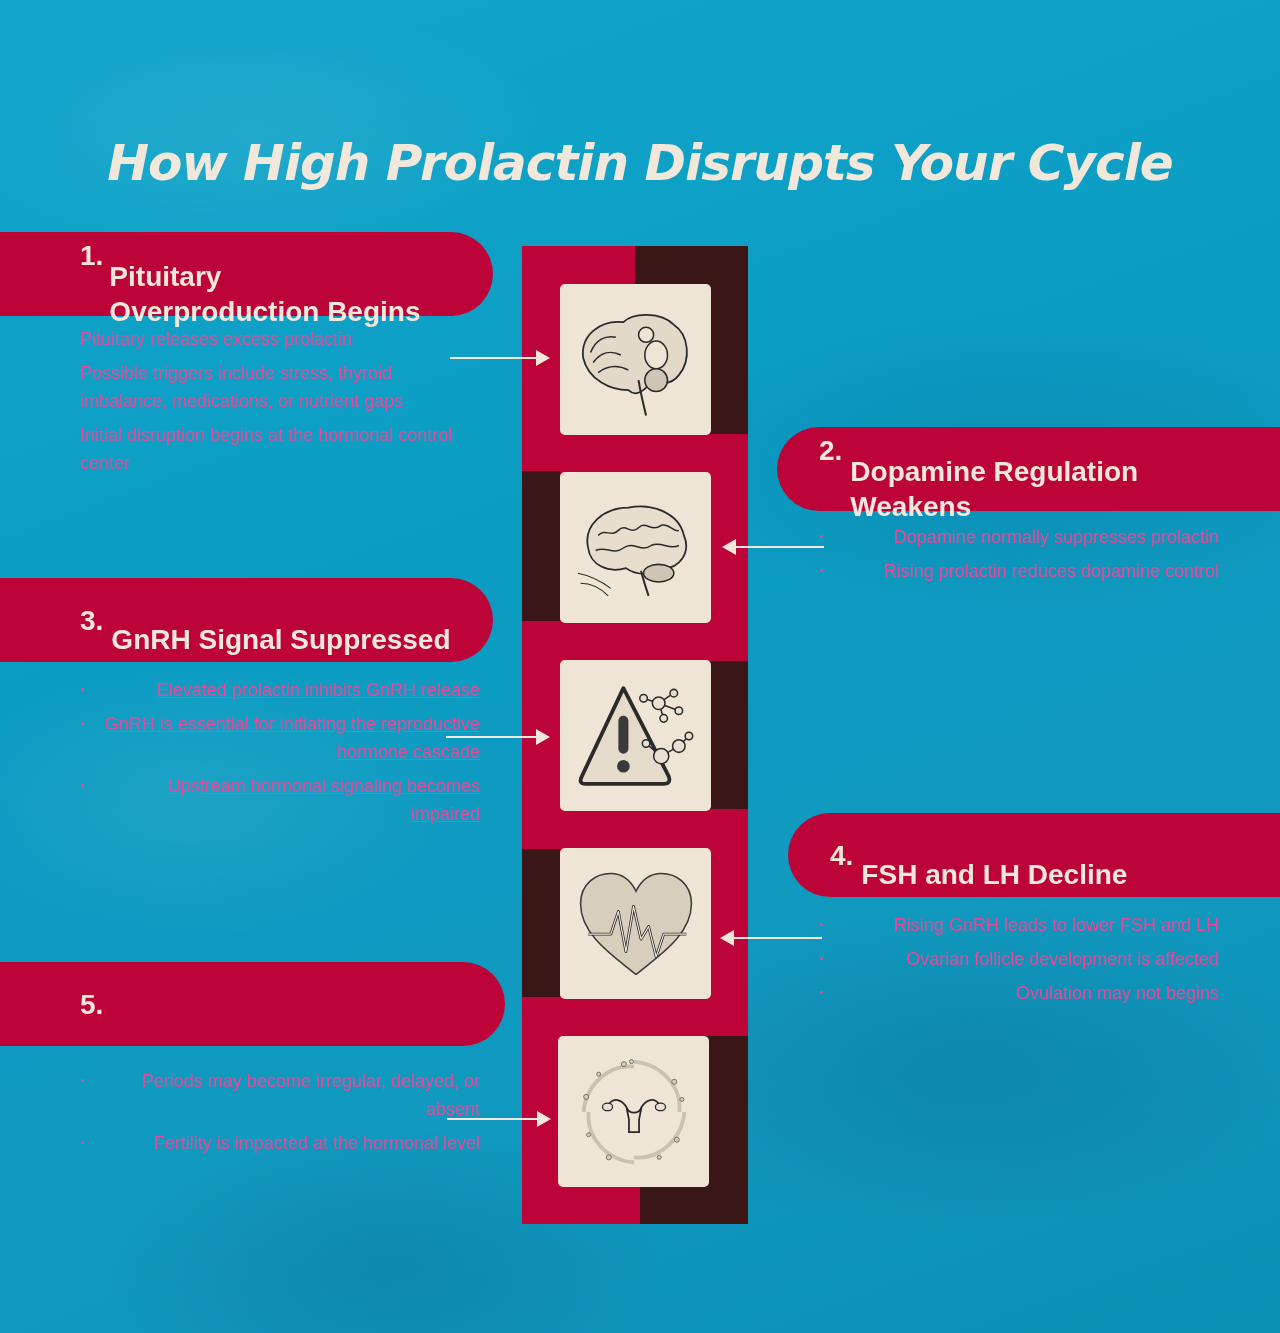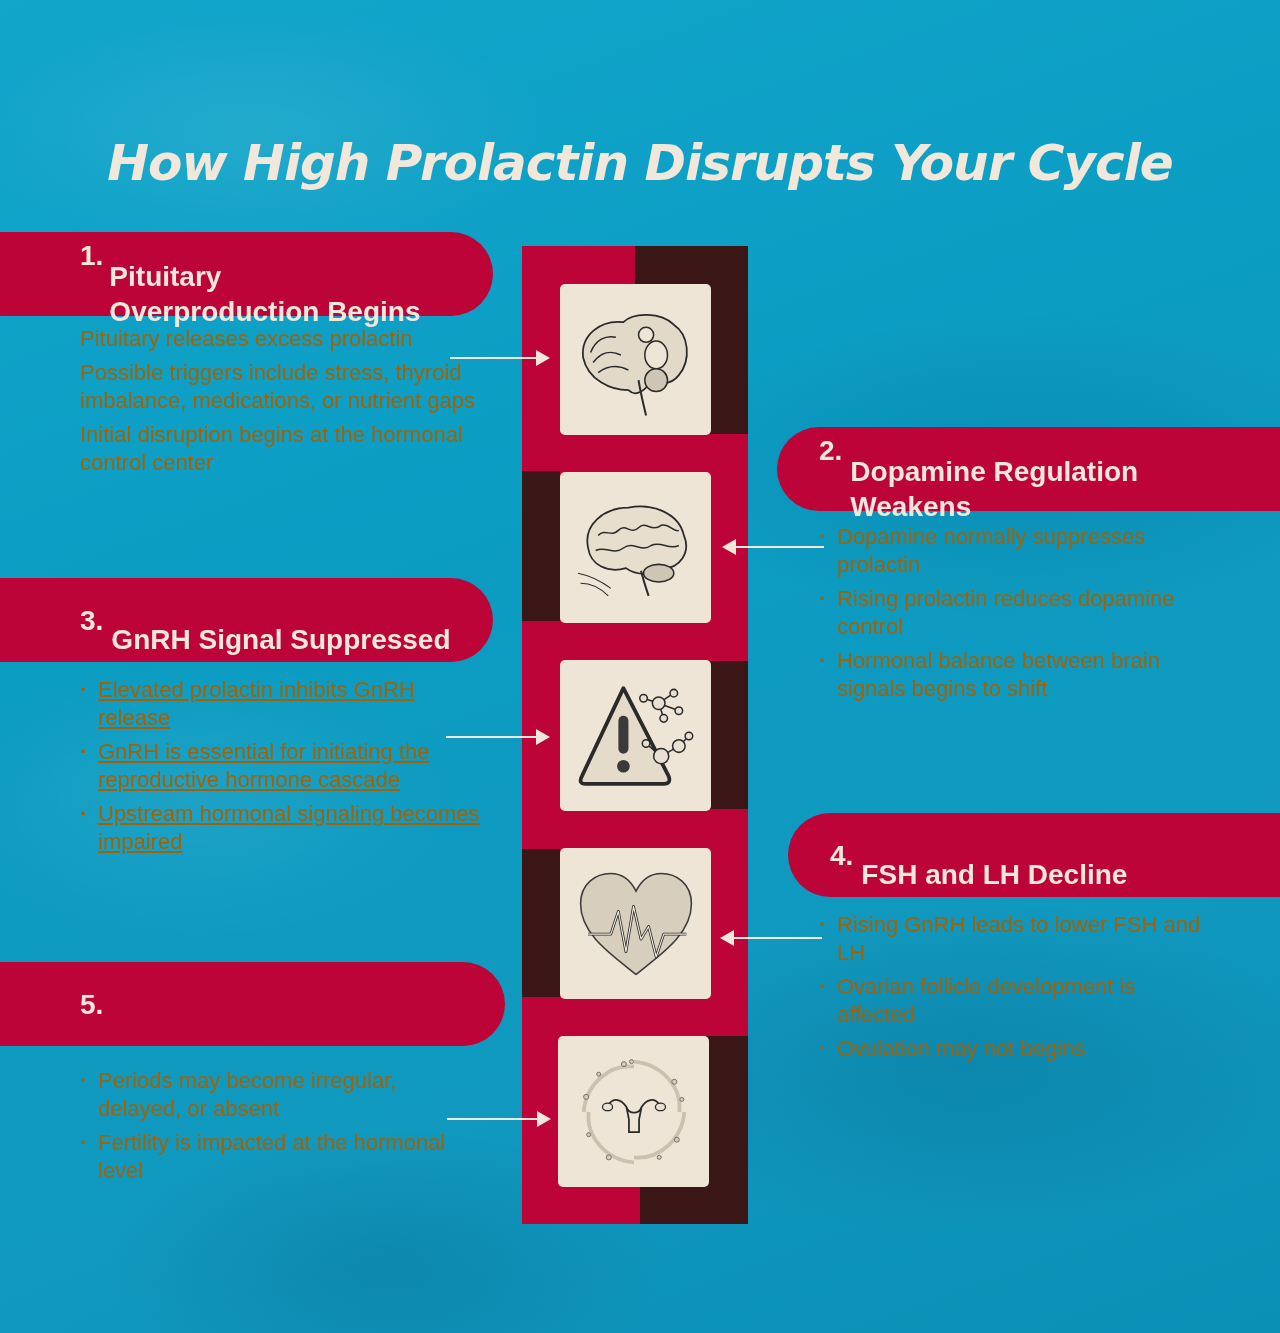--- a/index.html
+++ b/index.html
@@ -23,24 +23,24 @@
   .pill {
     position:absolute; background:#bc0438; color:#f1e8db;
     font-weight:700; font-size:28px; line-height:35px;
     display:flex; align-items:center; box-sizing:border-box;
   }
   .pill.left { left:0; border-radius:0 42px 42px 0; padding-left:80px; }
   .pill.right { right:0; border-radius:42px 0 0 42px; padding-left:42px; }
   .pill .num { display:inline-block; }
   .pill .txt { white-space:pre-line;margin-top:39px; }
   .body-text {
-    position:absolute; font-size:22px; line-height:28px; color:#a16207;
+    position:absolute; font-size:18px; line-height:28px; color:#ec4899;
   }
   .body-text .item { margin-bottom:6px; position:relative; }
-  .body-text.bulleted .item { padding-left:18px; }
+  .body-text.bulleted .item { padding-left:18px;text-align:right; }
   .body-text.bulleted .item::before {
     content:"·"; position:absolute; left:0; top:0; font-weight:700;
   }
   .column { position:absolute; left:522px; top:246px; width:226px; height:978px; background:#bc0438; }
   .dark { position:absolute; background:#3b1616; }
   .tile {
     position:absolute; width:151px; height:151px; background:#efe5d6; border-radius:5px;
     display:flex; align-items:center; justify-content:center;
   }
   .tile svg { width:126px; height:126px; }
@@ -71,21 +71,20 @@
 </div>
 
 <div class="pill right" style="top:427px; width:503px; height:84px;">
   <span class="num" style="margin-right:8px; align-self:flex-start; margin-top:6px;">2.</span>
   <span class="txt">Dopamine Regulation
 Weakens</span>
 </div>
 <div class="body-text bulleted" style="left:819px; top:523px; width:400px;">
   <div class="item">Dopamine normally suppresses prolactin</div>
   <div class="item">Rising prolactin reduces dopamine control</div>
-  <div class="item">Hormonal balance between brain signals begins to shift</div>
 </div>
 
 <div class="pill left" style="top:578px; width:493px; height:84px;">
   <span class="num" style="margin-right:8px;">3.</span>
   <span class="txt">GnRH Signal Suppressed</span>
 </div>
 <div class="body-text bulleted" style="left:80px; top:676px; width:400px;text-decoration:underline;">
   <div class="item">Elevated prolactin inhibits GnRH release</div>
   <div class="item">GnRH is essential for initiating the reproductive hormone cascade</div>
   <div class="item">Upstream hormonal signaling becomes impaired</div>

